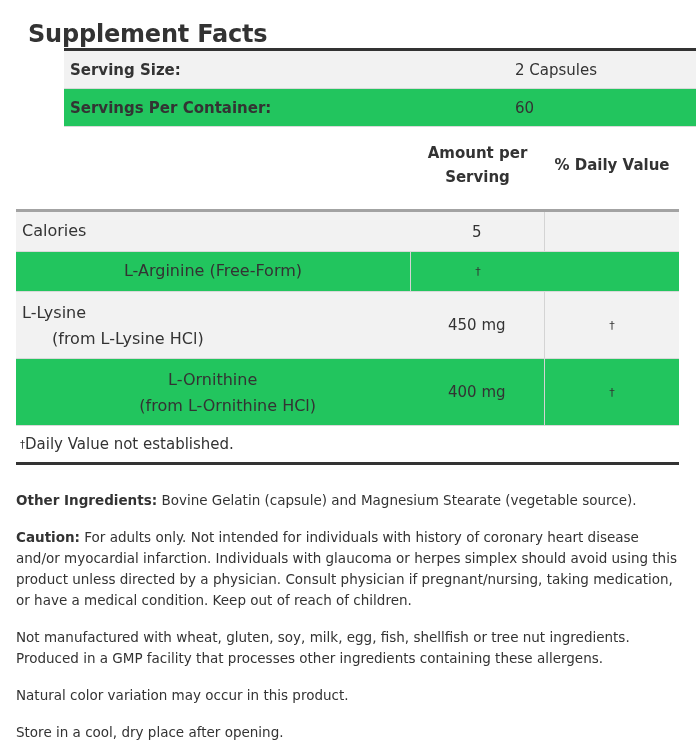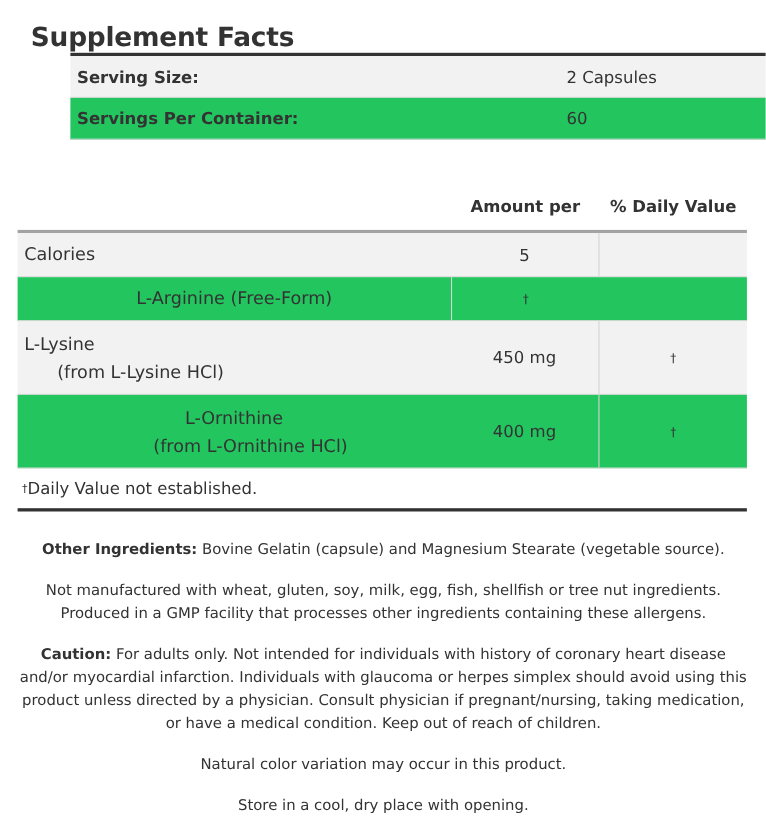--- a/index.html
+++ b/index.html
@@ -22,21 +22,21 @@
   .srow {
     height: 37px; display: flex; align-items: center;
     background: #f2f2f2; border-bottom: 1px solid #d9d9d9;
     font-size: 15px;
   }
   .srow:nth-child(2) { background: #22c55e; }
   .srow .lbl { width: 451px; padding-left: 6px; font-weight: bold; box-sizing: border-box; }
   .srow .val { color: #333333; }
 
   .nut-head {
-    position: absolute; top: 159px; left: 0; width: 663px; height: 57px;
+    position: absolute; top: 136px; left: 0; width: 663px; height: 57px;
     display: flex; align-items: center;
   }
   .nut-head .c1 { width: 394px; }
   .nut-head .c2 { width: 135px; text-align: center; font-weight: bold; font-size: 15px; line-height: 24px; }
   .nut-head .c3 { width: 134px; text-align: center; font-weight: bold; font-size: 15px; }
 
   .nut {
     position: absolute; top: 209px; left: 0; width: 663px;
     border-top: 3px solid #a3a3a3;
   }
@@ -52,21 +52,21 @@
   .r-single .name { padding-top: 6px; }
   .r-double { height: 66px; }
 
   .footnote {
     height: 36px; display: flex; align-items: center; padding-left: 4px;
     font-size: 15px; background: #ffffff; border-bottom: 3px solid #333333;
   }
   .footnote .dag { font-size: 10px; vertical-align: super; }
 
   .notes { position: absolute; top: 490px; left: 16px; width: 665px; font-size: 13.5px; line-height: 21px; color: #333333; }
-  .notes p { margin: 0 0 16px 0; text-align: center; }
+  .notes p { margin: 0 0 16px 0; }
   .notes b { font-weight: bold; }
 </style>
 </head>
 <body>
 
 <div class="wrap">
   <h1>Supplement Facts</h1>
 
   <div class="serving">
     <div class="srow">
@@ -76,20 +76,21 @@
     <div class="srow">
       <span class="lbl">Servings Per Container:</span>
       <span class="val">60</span>
     </div>
   </div>
 
   <div class="nut-head">
     <div class="c1"></div>
     <div class="c2">
       <div>Amount per</div>
+      <div>Serving</div>
     </div>
     <div class="c3">% Daily Value</div>
   </div>
 
   <div class="nut">
     <div class="nrow r-single">
       <div class="name"><span>Calories</span></div>
       <div class="amt">5</div>
       <div class="dv"></div>
     </div>
@@ -115,17 +116,17 @@
     </div>
     <div class="footnote">
       <span class="dag">†</span>
         <span>Daily Value not established.</span>
     </div>
   </div>
 </div>
 
 <div class="notes">
   <p><b>Other Ingredients:</b><span> Bovine Gelatin (capsule) and Magnesium Stearate (vegetable source).</span></p>
+  <p><b>Caution:</b><span> For adults only. Not intended for individuals with history of coronary heart disease and/or myocardial infarction. Individuals with glaucoma or herpes simplex should avoid using this product unless directed by a physician. Consult physician if pregnant/nursing, taking medication, or have a medical condition. Keep out of reach of children.</span></p>
   <p>Not manufactured with wheat, gluten, soy, milk, egg, fish, shellfish or tree nut ingredients. Produced in a GMP facility that processes other ingredients containing these allergens.</p>
-  <p><b>Caution:</b><span> For adults only. Not intended for individuals with history of coronary heart disease and/or myocardial infarction. Individuals with glaucoma or herpes simplex should avoid using this product unless directed by a physician. Consult physician if pregnant/nursing, taking medication, or have a medical condition. Keep out of reach of children.</span></p>
   <p>Natural color variation may occur in this product.</p>
-  <p>Store in a cool, dry place with opening.</p>
+  <p>Store in a cool, dry place after opening.</p>
 </div>
 
 </body></html>

